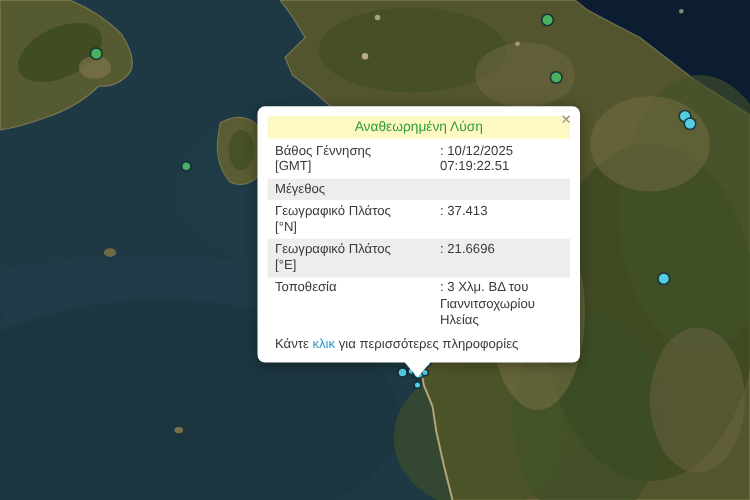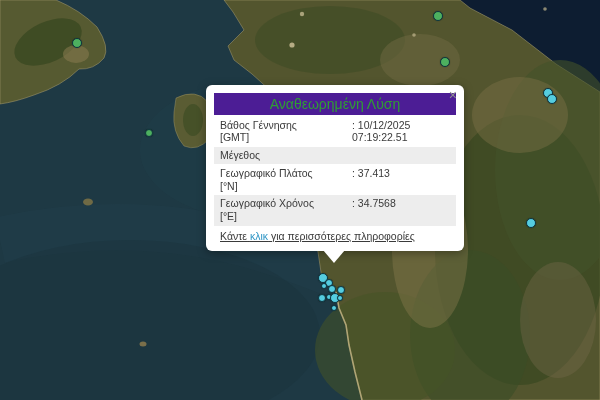--- a/index.html
+++ b/index.html
@@ -10,28 +10,28 @@
   .marker{position:absolute;border-radius:50%;border:1.5px solid #0e3540;box-sizing:border-box;box-shadow:0 0 1px rgba(0,0,0,.5);}
   
   .popup{position:absolute;left:206px;top:85px;width:258px;background:#fff;border-radius:6px;
          box-shadow:0 2px 10px rgba(0,0,0,.35);padding:8px 8px 6px 8px;box-sizing:border-box;
          font-size:10.5px;color:#3a3a3a;z-index:5;}
   .popup-tail{position:absolute;left:117px;top:100%;width:0;height:0;margin-top:-1px;
               border-left:11px solid transparent;border-right:11px solid transparent;
               border-top:13px solid #fff;}
   .close-btn{position:absolute;top:1px;right:3px;border:none;background:none;cursor:pointer;
              color:#8f8f8f;font-size:14px;line-height:14px;padding:2px 4px;font-family:inherit;}
-  .popup-header{background:#4c1d95;color:var(--accent,#2f9e33);text-align:center;
-                padding:3px 12px;font-size:14px;margin-bottom:1px;}
+  .popup-header{background:#fef9c3;color:var(--accent,#2f9e33);text-align:center;
+                padding:3px 12px;font-size:11px;margin-bottom:1px;}
   .rows{display:block;}
   .row{display:flex;align-items:flex-start;padding:2.5px 6px;line-height:1.22;}
   .row:nth-child(even){background:#ededed;}
   .cell.label{width:97px;flex:0 0 97px;padding-right:4px;}
   .cell.value{flex:1;margin-left:31px;}
-  .popup-footer{padding:4px 6px 2px 6px;line-height:1.25;text-decoration:underline;}
+  .popup-footer{padding:4px 6px 2px 6px;line-height:1.25;}
   .popup-footer .link{color:var(--link,#2d95c5);text-decoration:none;cursor:pointer;}
 </style>
 </head>
 <body>
 
 <div class="stage">
 
   <svg class="map-svg" viewBox="0 0 600 400" aria-hidden="true">
     <rect width="600" height="400" fill="#1e3944"></rect>
     <path d="M0,240 Q160,205 310,265 T600,310" stroke="#24434f" stroke-width="46" fill="none" opacity="0.30"></path>
@@ -97,22 +97,26 @@
         <div class="cell value">: 10/12/2025 07:19:22.51</div>
       </div>
       <div class="row">
         <div class="cell label">Μέγεθος</div>
       </div>
       <div class="row">
         <div class="cell label">Γεωγραφικό Πλάτος [°N]</div>
         <div class="cell value">: 37.413</div>
       </div>
       <div class="row">
-        <div class="cell label">Γεωγραφικό Χρόνος [°E]</div>
-        <div class="cell value">: 34.7568</div>
+        <div class="cell label">Γεωγραφικό Πλάτος [°E]</div>
+        <div class="cell value">: 21.6696</div>
+      </div>
+      <div class="row">
+        <div class="cell label">Τοποθεσία</div>
+        <div class="cell value">: 3 Χλμ. ΒΔ του Γιαννιτσοχωρίου Ηλείας</div>
       </div>
     </div>
     <div class="popup-footer">
       <span>Κάντε</span>
       <a class="link">κλικ</a>
       <span>για περισσότερες πληροφορίες</span>
     </div>
     <div class="popup-tail"></div>
   </div>
 

